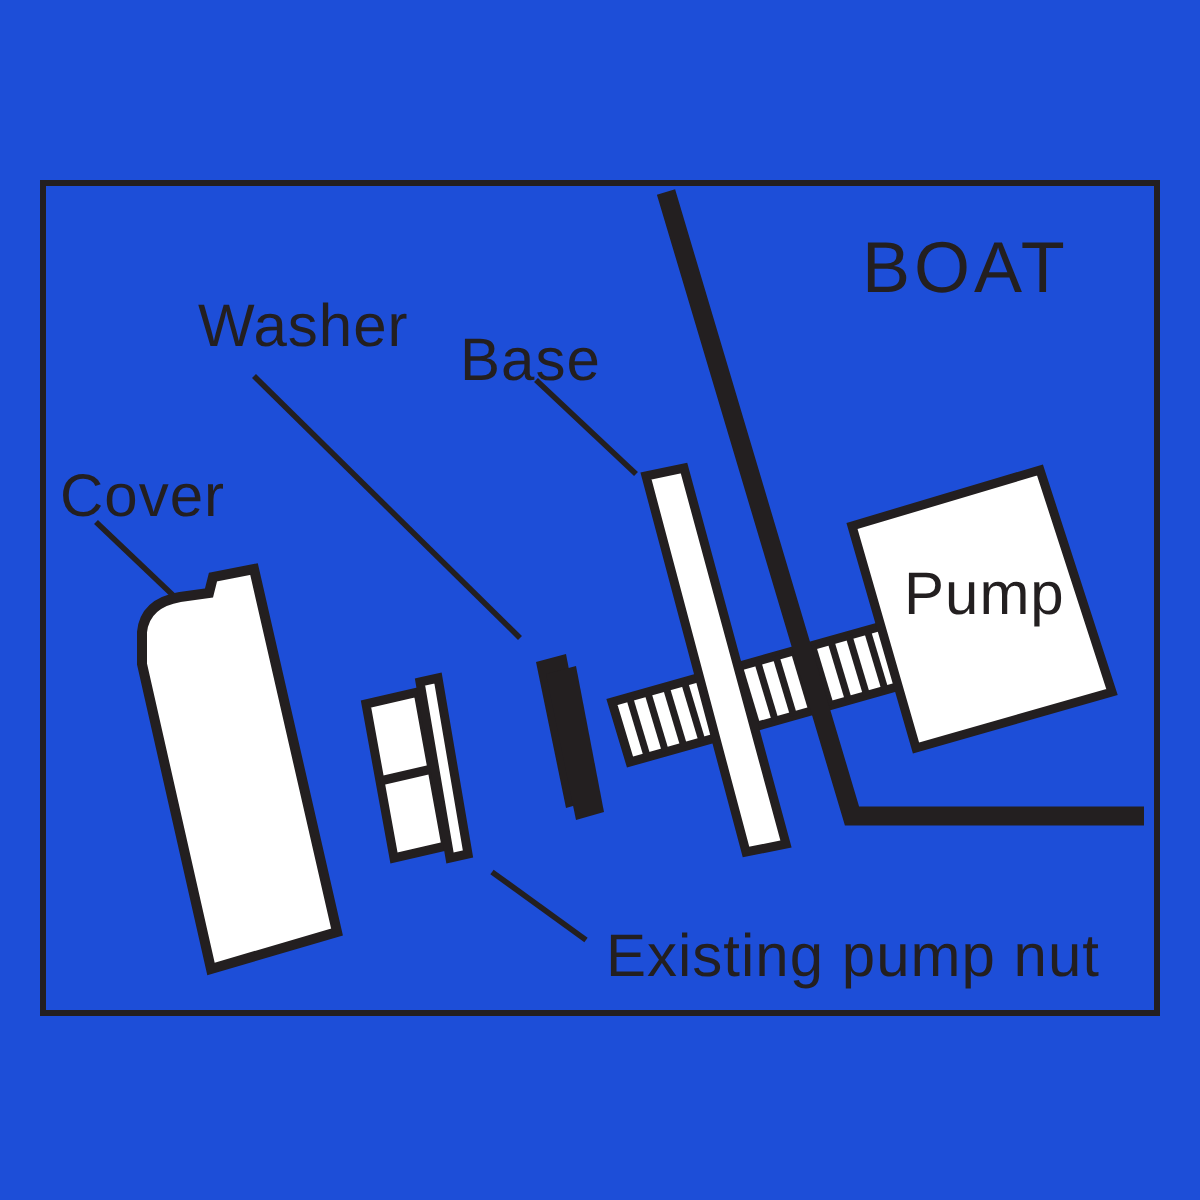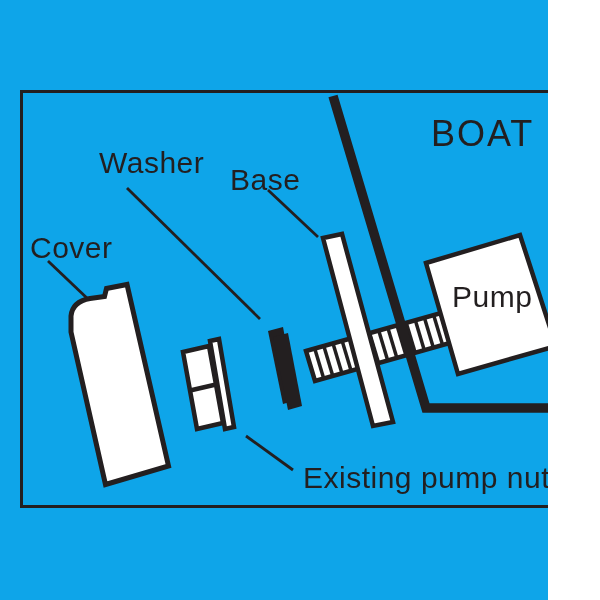--- a/index.html
+++ b/index.html
@@ -5,23 +5,23 @@
   html, body {
     margin: 0;
     padding: 0;
     width: 600px;
     height: 600px;
     background: #ffffff;
     font-family: "Liberation Sans", sans-serif;
   }
   .stage {
     position: relative;
-    width: 548px;
+    width: 600px;
     height: 600px;
-    background: #0ea5e9;
+    background: #1d4ed8;
     overflow: hidden;
   }
   svg { display: block; }
   .frame {
     fill: none;
     stroke: #231f20;
     stroke-width: 3;
   }
   .part {
     fill: #ffffff;

